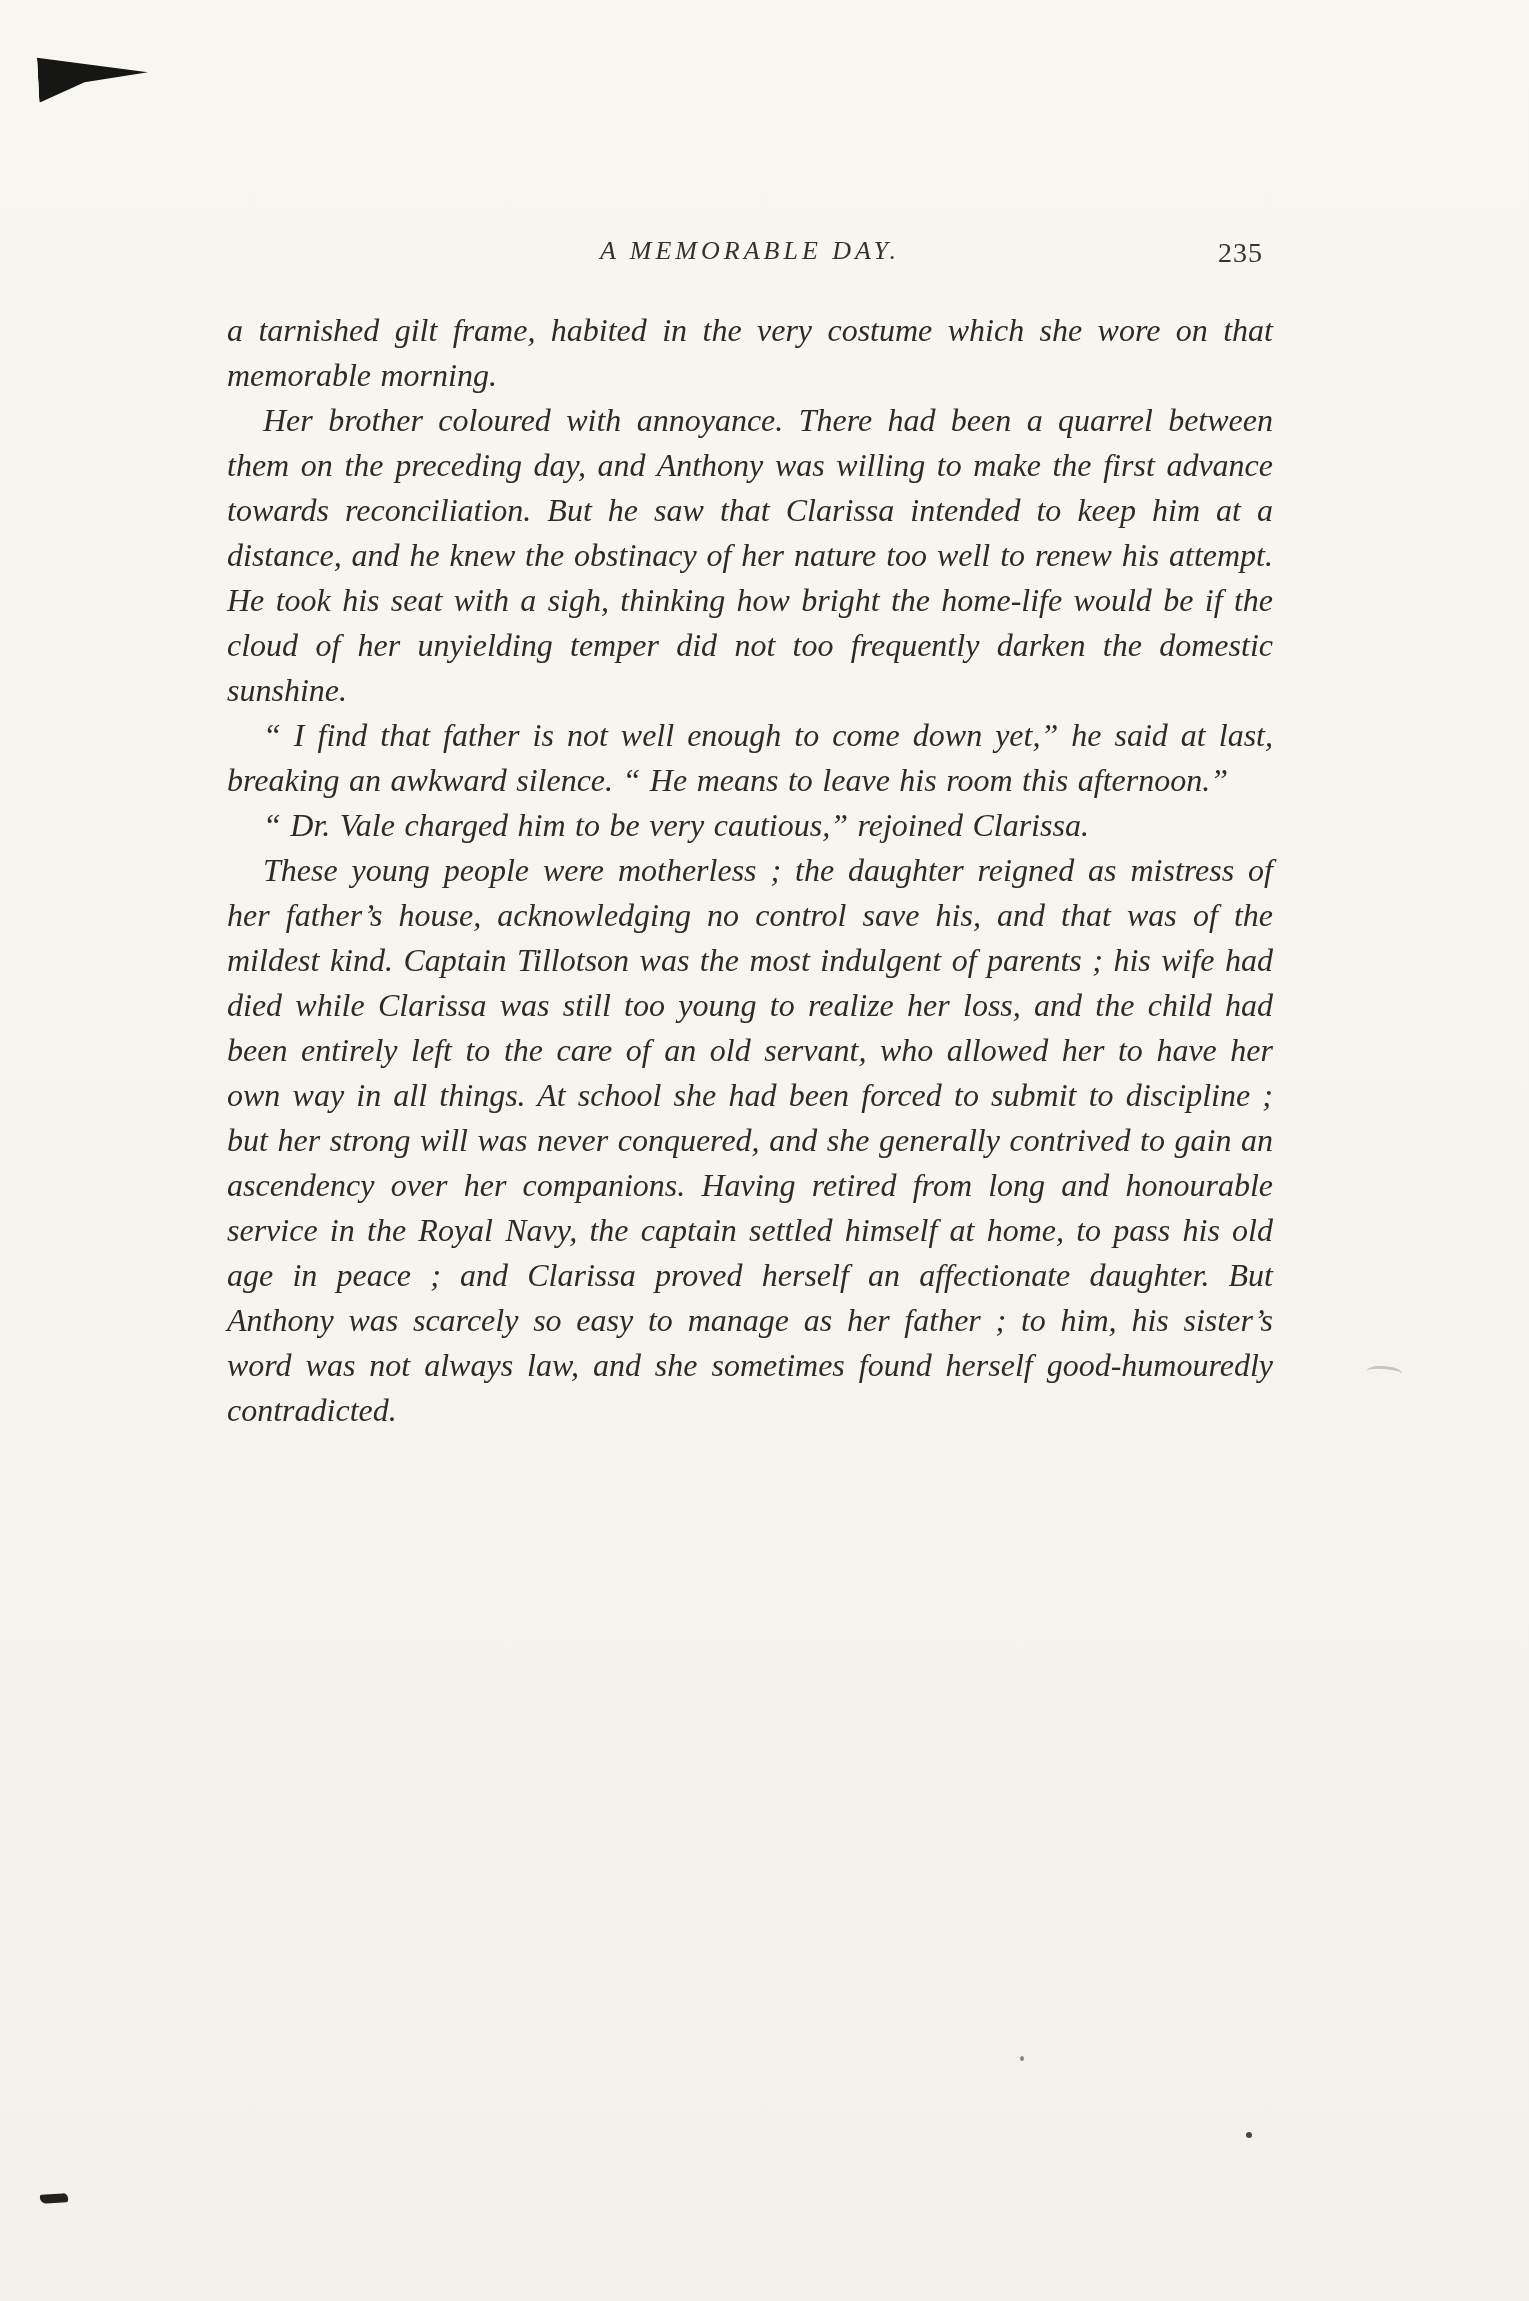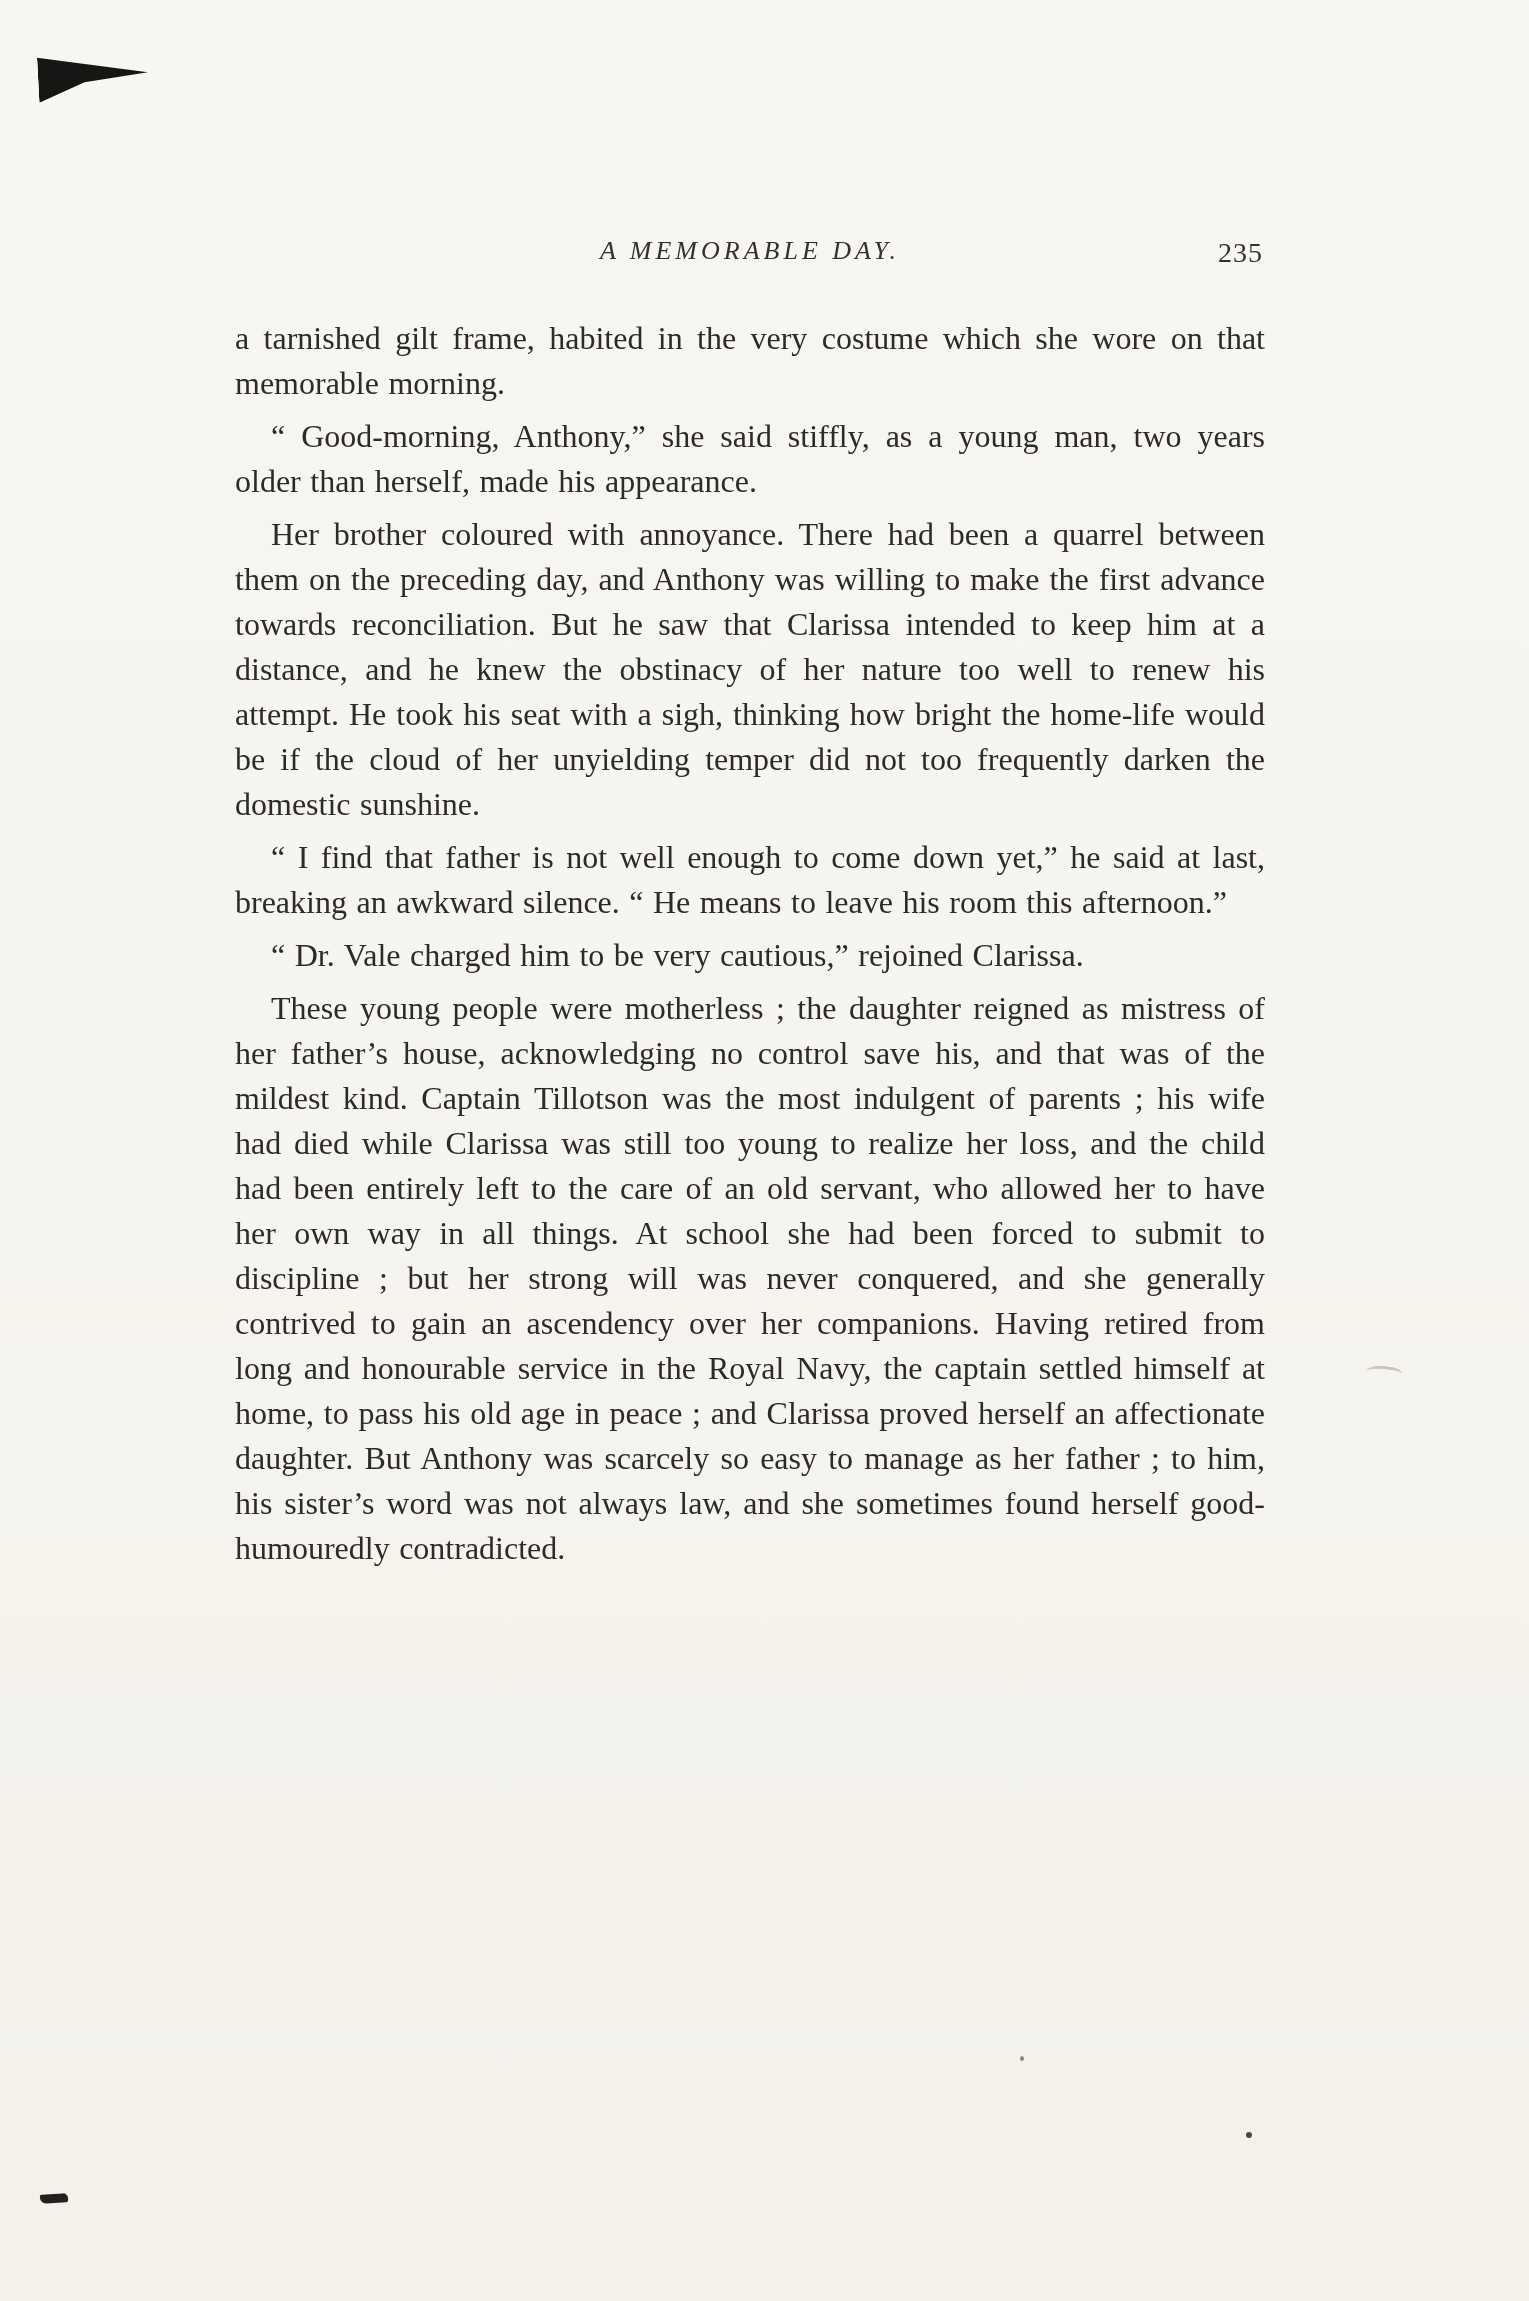--- a/index.html
+++ b/index.html
@@ -52,22 +52,23 @@
     top: 308px;
     left: 227px;
     width: 1046px;
     font-size: 32px;
     line-height: 45px;
     text-align: justify;
     word-spacing: 1.5px;
     color: #2d2b27;
   }
   .page-body p {
-    margin: 8px;
+    margin: 0;
     padding: 0;
+    font-style: italic;
   }
   .page-body p.indent {
     text-indent: 36px;
   }
 
   
   .artifact-flag {
     position: absolute;
     top: 52px;
     left: 38px;
@@ -127,20 +128,19 @@
   <div class="artifact-dot-1"></div>
   <div class="artifact-dot-2"></div>
 
   <div class="page-header">
     <div class="running-head">A MEMORABLE DAY.</div>
     <div class="page-number">235</div>
   </div>
 
   <div class="page-body">
     <p>a tarnished gilt frame, habited in the very costume which she wore on that memorable morning.</p>
-    <p class="indent">“ Good-morning, Anthony,” she said stiffly, as a young man, two years older than herself, made his appearance.</p>
     <p class="indent">Her brother coloured with annoyance. There had been a quarrel between them on the preceding day, and Anthony was willing to make the first advance towards reconciliation. But he saw that Clarissa intended to keep him at a distance, and he knew the obstinacy of her nature too well to renew his attempt. He took his seat with a sigh, thinking how bright the home-life would be if the cloud of her unyielding temper did not too frequently darken the domestic sunshine.</p>
     <p class="indent">“ I find that father is not well enough to come down yet,” he said at last, breaking an awkward silence. “ He means to leave his room this afternoon.”</p>
     <p class="indent">“ Dr. Vale charged him to be very cautious,” rejoined Clarissa.</p>
     <p class="indent">These young people were motherless ; the daughter reigned as mistress of her father’s house, acknowledging no control save his, and that was of the mildest kind. Captain Tillotson was the most indulgent of parents ; his wife had died while Clarissa was still too young to realize her loss, and the child had been entirely left to the care of an old servant, who allowed her to have her own way in all things. At school she had been forced to submit to discipline ; but her strong will was never conquered, and she generally contrived to gain an ascendency over her companions. Having retired from long and honourable service in the Royal Navy, the captain settled himself at home, to pass his old age in peace ; and Clarissa proved herself an affectionate daughter. But Anthony was scarcely so easy to manage as her father ; to him, his sister’s word was not always law, and she sometimes found herself good-humouredly contradicted.</p>
   </div>
 
 </div>
 
 </body></html>

